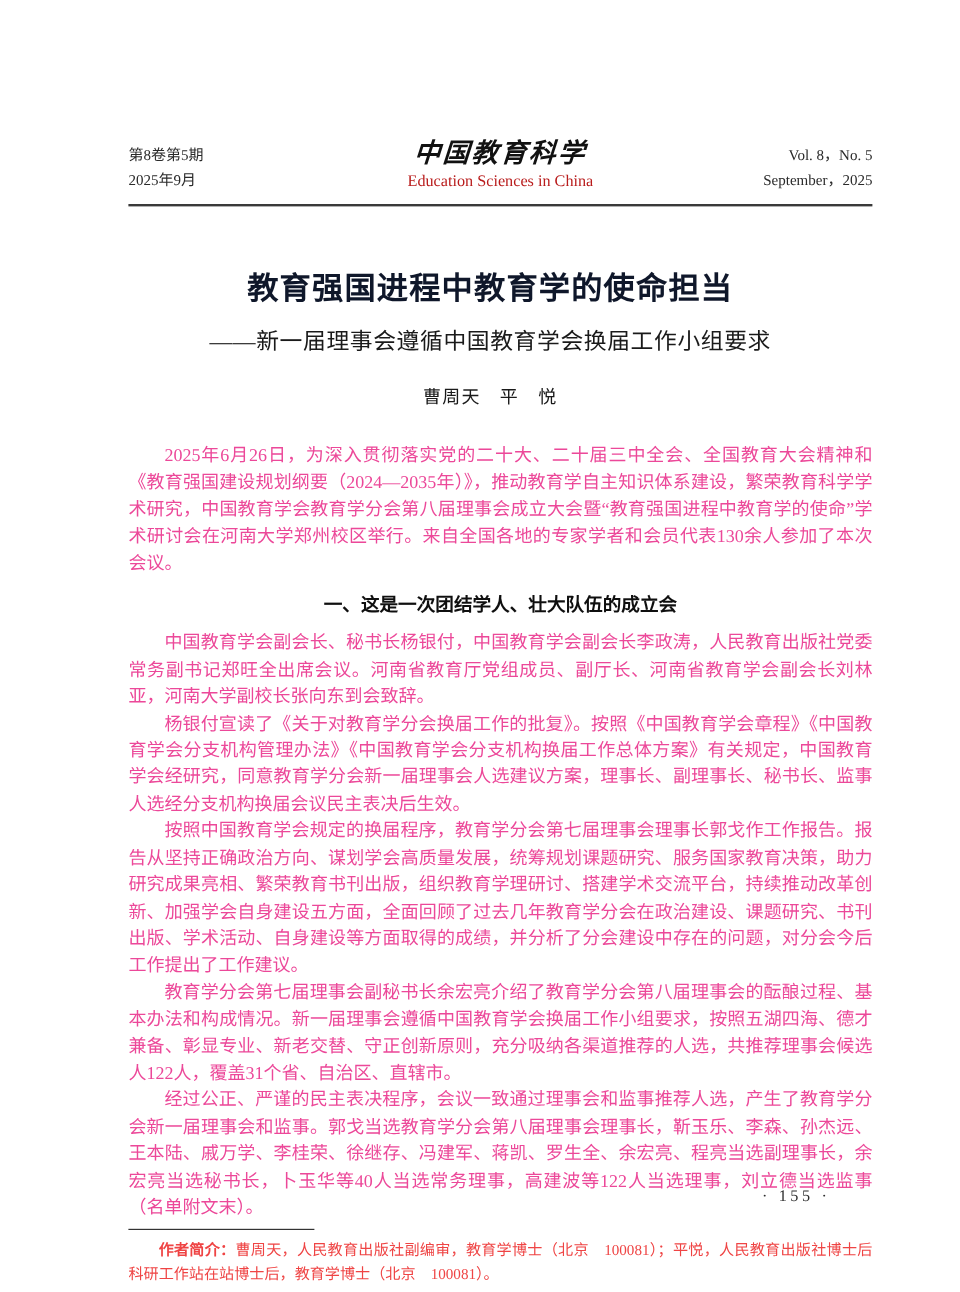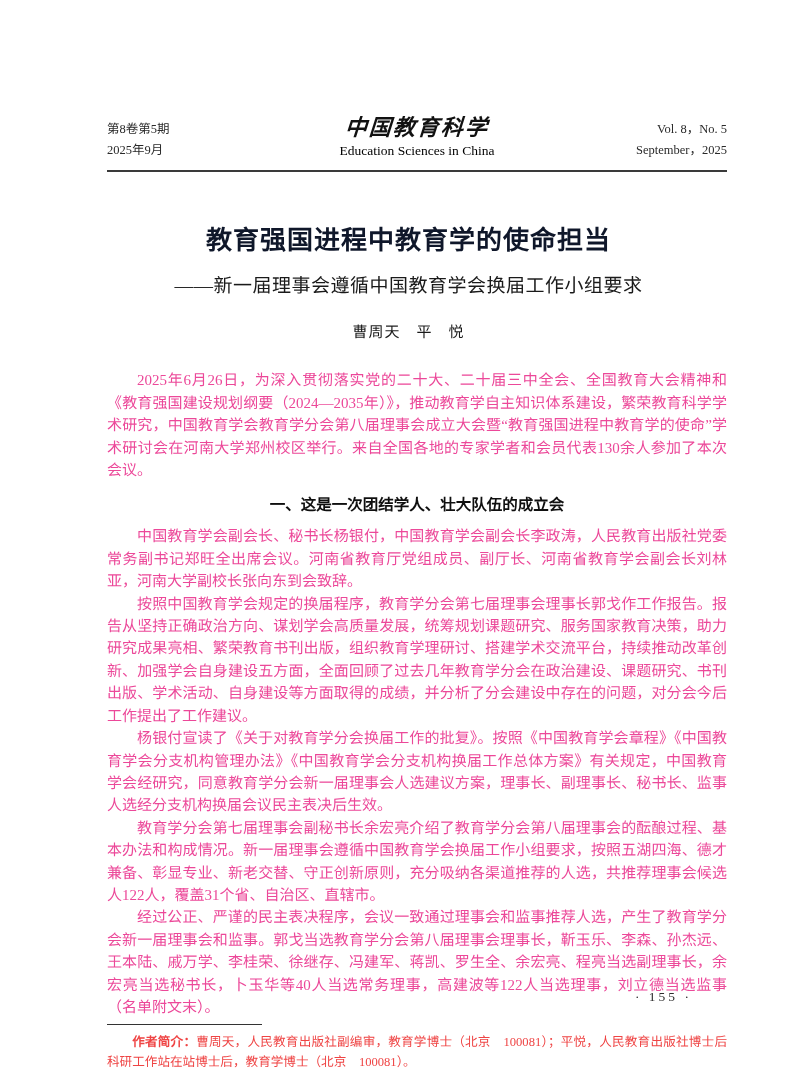--- a/index.html
+++ b/index.html
@@ -42,21 +42,21 @@
     font-weight: bold;
     font-style: italic;
     letter-spacing: 2px;
     line-height: 26px;
     color: #111;
     transform: skewX(-4deg);
   }
   .journal-name-en {
     font-size: 13.5px;
     line-height: 20px;
-    color: #000000;
+    color: #b91c1c;
   }
   .header-rule {
     width: 620px;
     border: none;
     border-top: 2px solid #3a3a3a;
     margin: 9px 0 0 0;
   }
   
   .article-title {
     margin-top: 52px;
@@ -156,22 +156,22 @@
   <hr class="header-rule">
 
   <h1 class="article-title">教育强国进程中教育学的使命担当</h1>
   <div class="article-subtitle">——新一届理事会遵循中国教育学会换届工作小组要求</div>
   <div class="article-authors">曹周天　平　悦</div>
 
   <div class="article-body">
     <p>2025年6月26日，为深入贯彻落实党的二十大、二十届三中全会、全国教育大会精神和《教育强国建设规划纲要（2024—2035年）》，推动教育学自主知识体系建设，繁荣教育科学学术研究，中国教育学会教育学分会第八届理事会成立大会暨“教育强国进程中教育学的使命”学术研讨会在河南大学郑州校区举行。来自全国各地的专家学者和会员代表130余人参加了本次会议。</p>
     <div class="section-heading">一、这是一次团结学人、壮大队伍的成立会</div>
     <p>中国教育学会副会长、秘书长杨银付，中国教育学会副会长李政涛，人民教育出版社党委常务副书记郑旺全出席会议。河南省教育厅党组成员、副厅长、河南省教育学会副会长刘林亚，河南大学副校长张向东到会致辞。</p>
+    <p>杨银付宣读了《关于对教育学分会换届工作的批复》。按照《中国教育学会章程》《中国教育学会分支机构管理办法》《中国教育学会分支机构换届工作总体方案》有关规定，中国教育学会经研究，同意教育学分会新一届理事会人选建议方案，理事长、副理事长、秘书长、监事人选经分支机构换届会议民主表决后生效。</p>
     <p>按照中国教育学会规定的换届程序，教育学分会第七届理事会理事长郭戈作工作报告。报告从坚持正确政治方向、谋划学会高质量发展，统筹规划课题研究、服务国家教育决策，助力研究成果亮相、繁荣教育书刊出版，组织教育学理研讨、搭建学术交流平台，持续推动改革创新、加强学会自身建设五方面，全面回顾了过去几年教育学分会在政治建设、课题研究、书刊出版、学术活动、自身建设等方面取得的成绩，并分析了分会建设中存在的问题，对分会今后工作提出了工作建议。</p>
-    <p>杨银付宣读了《关于对教育学分会换届工作的批复》。按照《中国教育学会章程》《中国教育学会分支机构管理办法》《中国教育学会分支机构换届工作总体方案》有关规定，中国教育学会经研究，同意教育学分会新一届理事会人选建议方案，理事长、副理事长、秘书长、监事人选经分支机构换届会议民主表决后生效。</p>
     <p>教育学分会第七届理事会副秘书长余宏亮介绍了教育学分会第八届理事会的酝酿过程、基本办法和构成情况。新一届理事会遵循中国教育学会换届工作小组要求，按照五湖四海、德才兼备、彰显专业、新老交替、守正创新原则，充分吸纳各渠道推荐的人选，共推荐理事会候选人122人，覆盖31个省、自治区、直辖市。</p>
     <p>经过公正、严谨的民主表决程序，会议一致通过理事会和监事推荐人选，产生了教育学分会新一届理事会和监事。郭戈当选教育学分会第八届理事会理事长，靳玉乐、李森、孙杰远、王本陆、戚万学、李桂荣、徐继存、冯建军、蒋凯、罗生全、余宏亮、程亮当选副理事长，余宏亮当选秘书长，卜玉华等40人当选常务理事，高建波等122人当选理事，刘立德当选监事（名单附文末）。</p>
   </div>
 
   <hr class="footnote-rule">
   <p class="footnote"><span class="footnote-label">作者简介：</span><span>曹周天，人民教育出版社副编审，教育学博士（北京　100081）；平悦，人民教育出版社博士后科研工作站在站博士后，教育学博士（北京　100081）。</span></p>
 
   <div class="page-number">· 155 ·</div>
 
 </div>

